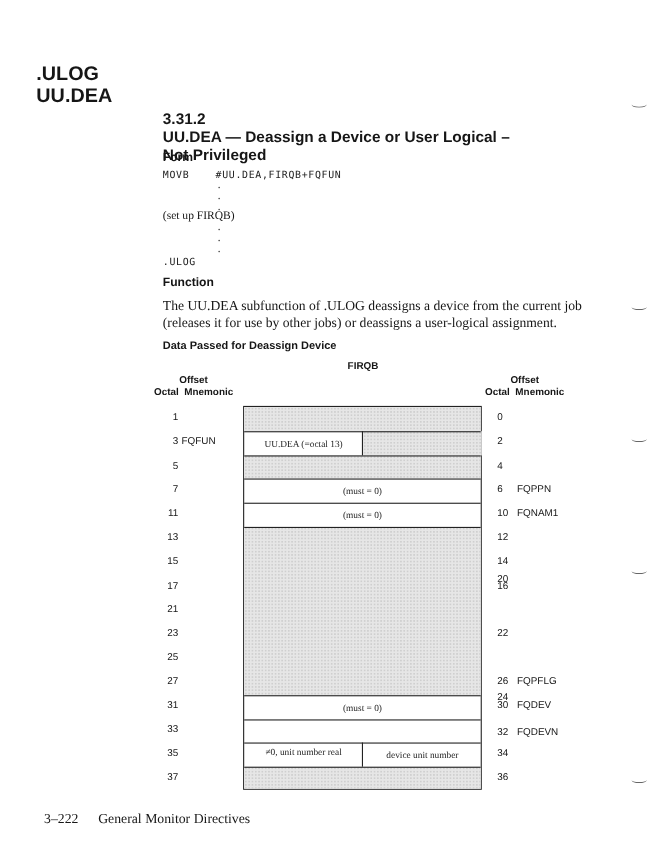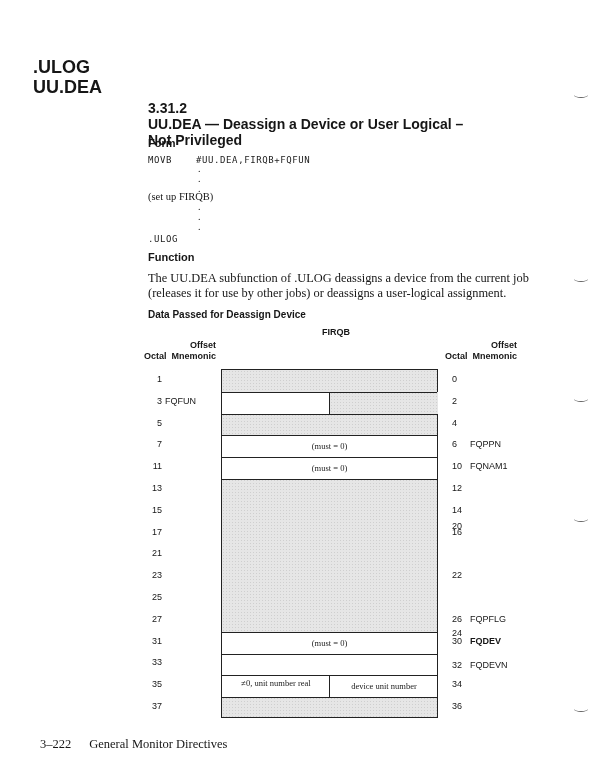--- a/index.html
+++ b/index.html
@@ -13,21 +13,21 @@
   .sec-head { left: 148px; top: 100px; font-size: 14px; font-weight: bold; line-height: 16px; width: 380px; }
   .sec-num { display: inline-block; width: 55px; }
   .sec-text { display: inline-block; vertical-align: top; width: 330px; }
   .label-bold { font-size: 11px; font-weight: bold; }
 
   .code { font-size: 9px; letter-spacing: 0.6px; color: #222; }
   .dot { font-size: 10px; line-height: 10px; }
 
   .para { left: 148px; top: 271px; width: 400px; font-size: 12.4px; line-height: 15px; }
 
-  .hdr { font-size: 9px; font-weight: bold; text-align: right; line-height: 11px; }
+  .hdr { font-size: 9px; font-weight: bold; text-align: center; line-height: 11px; }
 
   .off-l { left: 140px; width: 80px; font-size: 9px; }
   .off-l .num { display: inline-block; width: 22px; text-align: right; }
   .off-r { left: 452px; width: 100px; font-size: 9px; }
   .off-r .num { display: inline-block; width: 14px; }
 
   .tbl { left: 221px; top: 369px; width: 217px; height: 349px; border: 1.5px solid #222; box-sizing: border-box; }
   .cell { position: absolute; box-sizing: border-box; font-size: 8.5px; display: flex; align-items: center; justify-content: center; color: #222; }
   .shade { background-color: #e6e6e6;
            background-image: radial-gradient(#cfcfcf 0.6px, transparent 0.7px);
@@ -92,32 +92,33 @@
     <div class="abs sans off-r" style="top: 526.6px;"><span class="num">16</span><span style="margin-left: 4px;"></span></div>
     <div class="abs sans off-l" style="top: 548.4px;"><span class="num">21</span><span style="margin-left: 3px;"></span></div>
     <div class="abs sans off-r" style="top: 521px;"><span class="num">20</span><span style="margin-left: 4px;"></span></div>
     <div class="abs sans off-l" style="top: 570.2px;"><span class="num">23</span><span style="margin-left: 3px;"></span></div>
     <div class="abs sans off-r" style="top: 570.2px;"><span class="num">22</span><span style="margin-left: 4px;"></span></div>
     <div class="abs sans off-l" style="top: 592px;"><span class="num">25</span><span style="margin-left: 3px;"></span></div>
     <div class="abs sans off-r" style="top: 628px;"><span class="num">24</span><span style="margin-left: 4px;"></span></div>
     <div class="abs sans off-l" style="top: 613.8px;"><span class="num">27</span><span style="margin-left: 3px;"></span></div>
     <div class="abs sans off-r" style="top: 613.8px;"><span class="num">26</span><span style="margin-left: 4px;">FQPFLG</span></div>
     <div class="abs sans off-l" style="top: 635.6px;"><span class="num">31</span><span style="margin-left: 3px;"></span></div>
-    <div class="abs sans off-r" style="top: 635.6px;"><span class="num">30</span><span style="margin-left: 4px; font-weight: bold;">FQDEV</span></div>
+    <div class="abs sans off-r" style="top: 635.6px;"><span class="num">30</span><span style="margin-left: 4px;">FQDEV</span></div>
     <div class="abs sans off-l" style="top: 657.4px;"><span class="num">33</span><span style="margin-left: 3px;"></span></div>
     <div class="abs sans off-r" style="top: 660px;"><span class="num">32</span><span style="margin-left: 4px;">FQDEVN</span></div>
     <div class="abs sans off-l" style="top: 679.2px;"><span class="num">35</span><span style="margin-left: 3px;"></span></div>
     <div class="abs sans off-r" style="top: 679.2px;"><span class="num">34</span><span style="margin-left: 4px;"></span></div>
     <div class="abs sans off-l" style="top: 701px;"><span class="num">37</span><span style="margin-left: 3px;"></span></div>
     <div class="abs sans off-r" style="top: 701px;"><span class="num">36</span><span style="margin-left: 4px;"></span></div>
   </div>
 
 <div class="abs tbl" id="tbl">
 
   <div class="cell shade" style="left:0; top:0; width:100%; height:21.8px;"></div>
+  <div class="cell" style="left:0; top:21.8px; width:108px; height:21.8px;">UU.DEA (=octal 13)</div>
   <div class="cell shade" style="left:108px; top:21.8px; width:108px; height:21.8px;"></div>
   <div class="cell shade" style="left:0; top:43.6px; width:100%; height:21.8px;"></div>
   <div class="cell" style="left:0; top:65.4px; width:100%; height:21.8px;">(must = 0)</div>
   <div class="cell" style="left:0; top:87.2px; width:100%; height:21.8px;">(must = 0)</div>
   <div class="cell shade" style="left:0; top:109px; width:100%; height:152.8px;"></div>
   <div class="cell" style="left:0; top:261.8px; width:100%; height:21.8px;">(must = 0)</div>
   <div class="cell" style="left:0; top:305.4px; width:108px; height:15px;">≠0, unit number real</div>
   <div class="cell" style="left:108px; top:305.4px; width:108px; height:21.8px;">device unit number</div>
   <div class="cell shade" style="left:0; top:327.2px; width:100%; height:20px;"></div>
 

